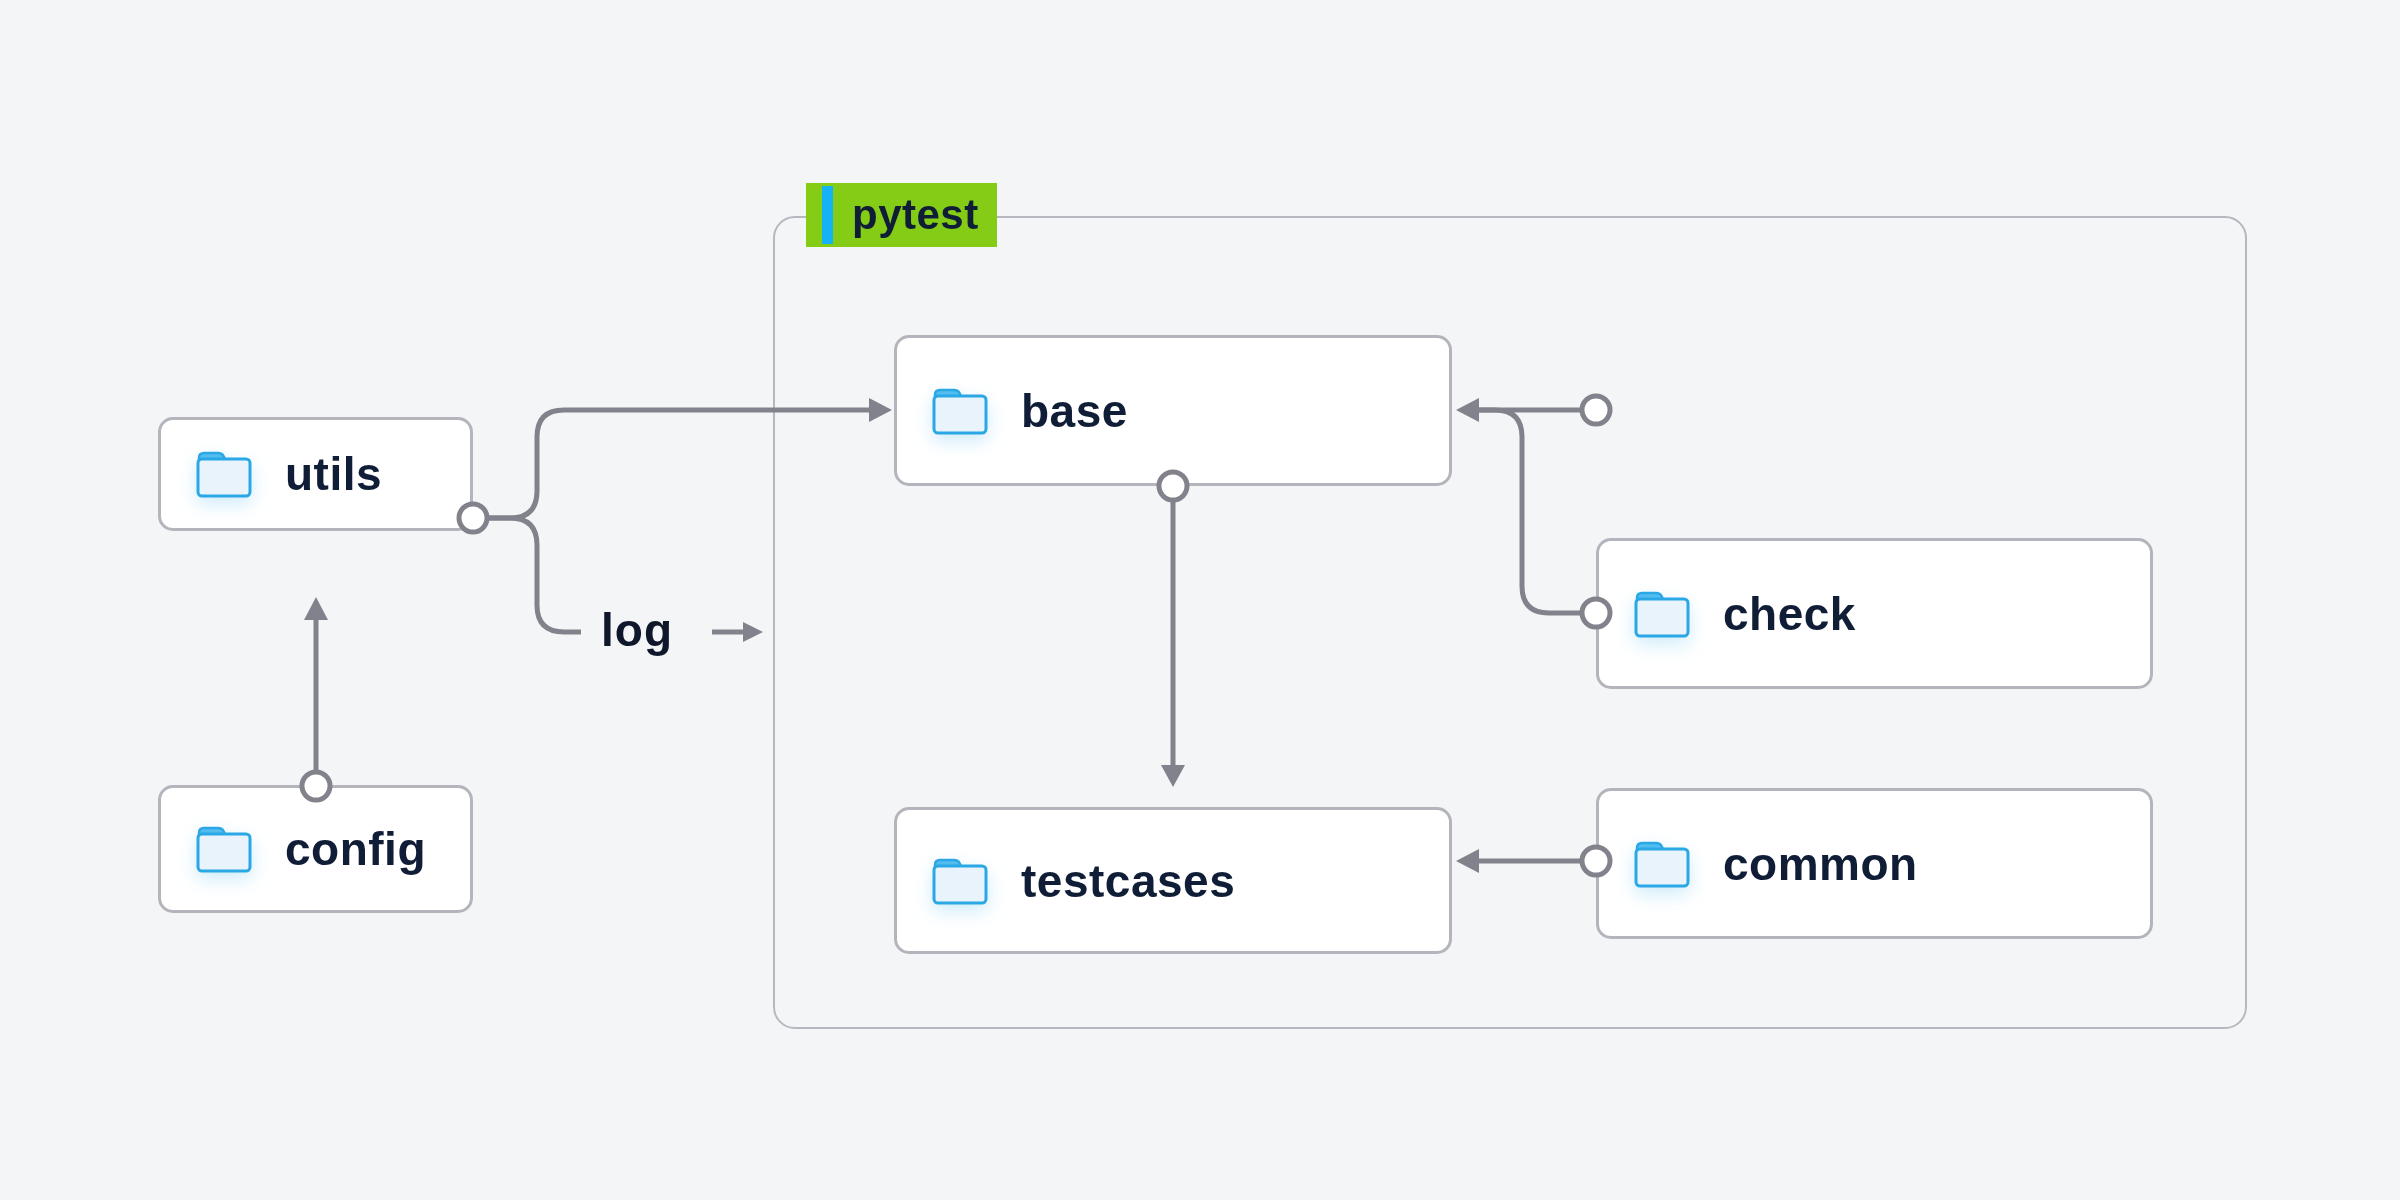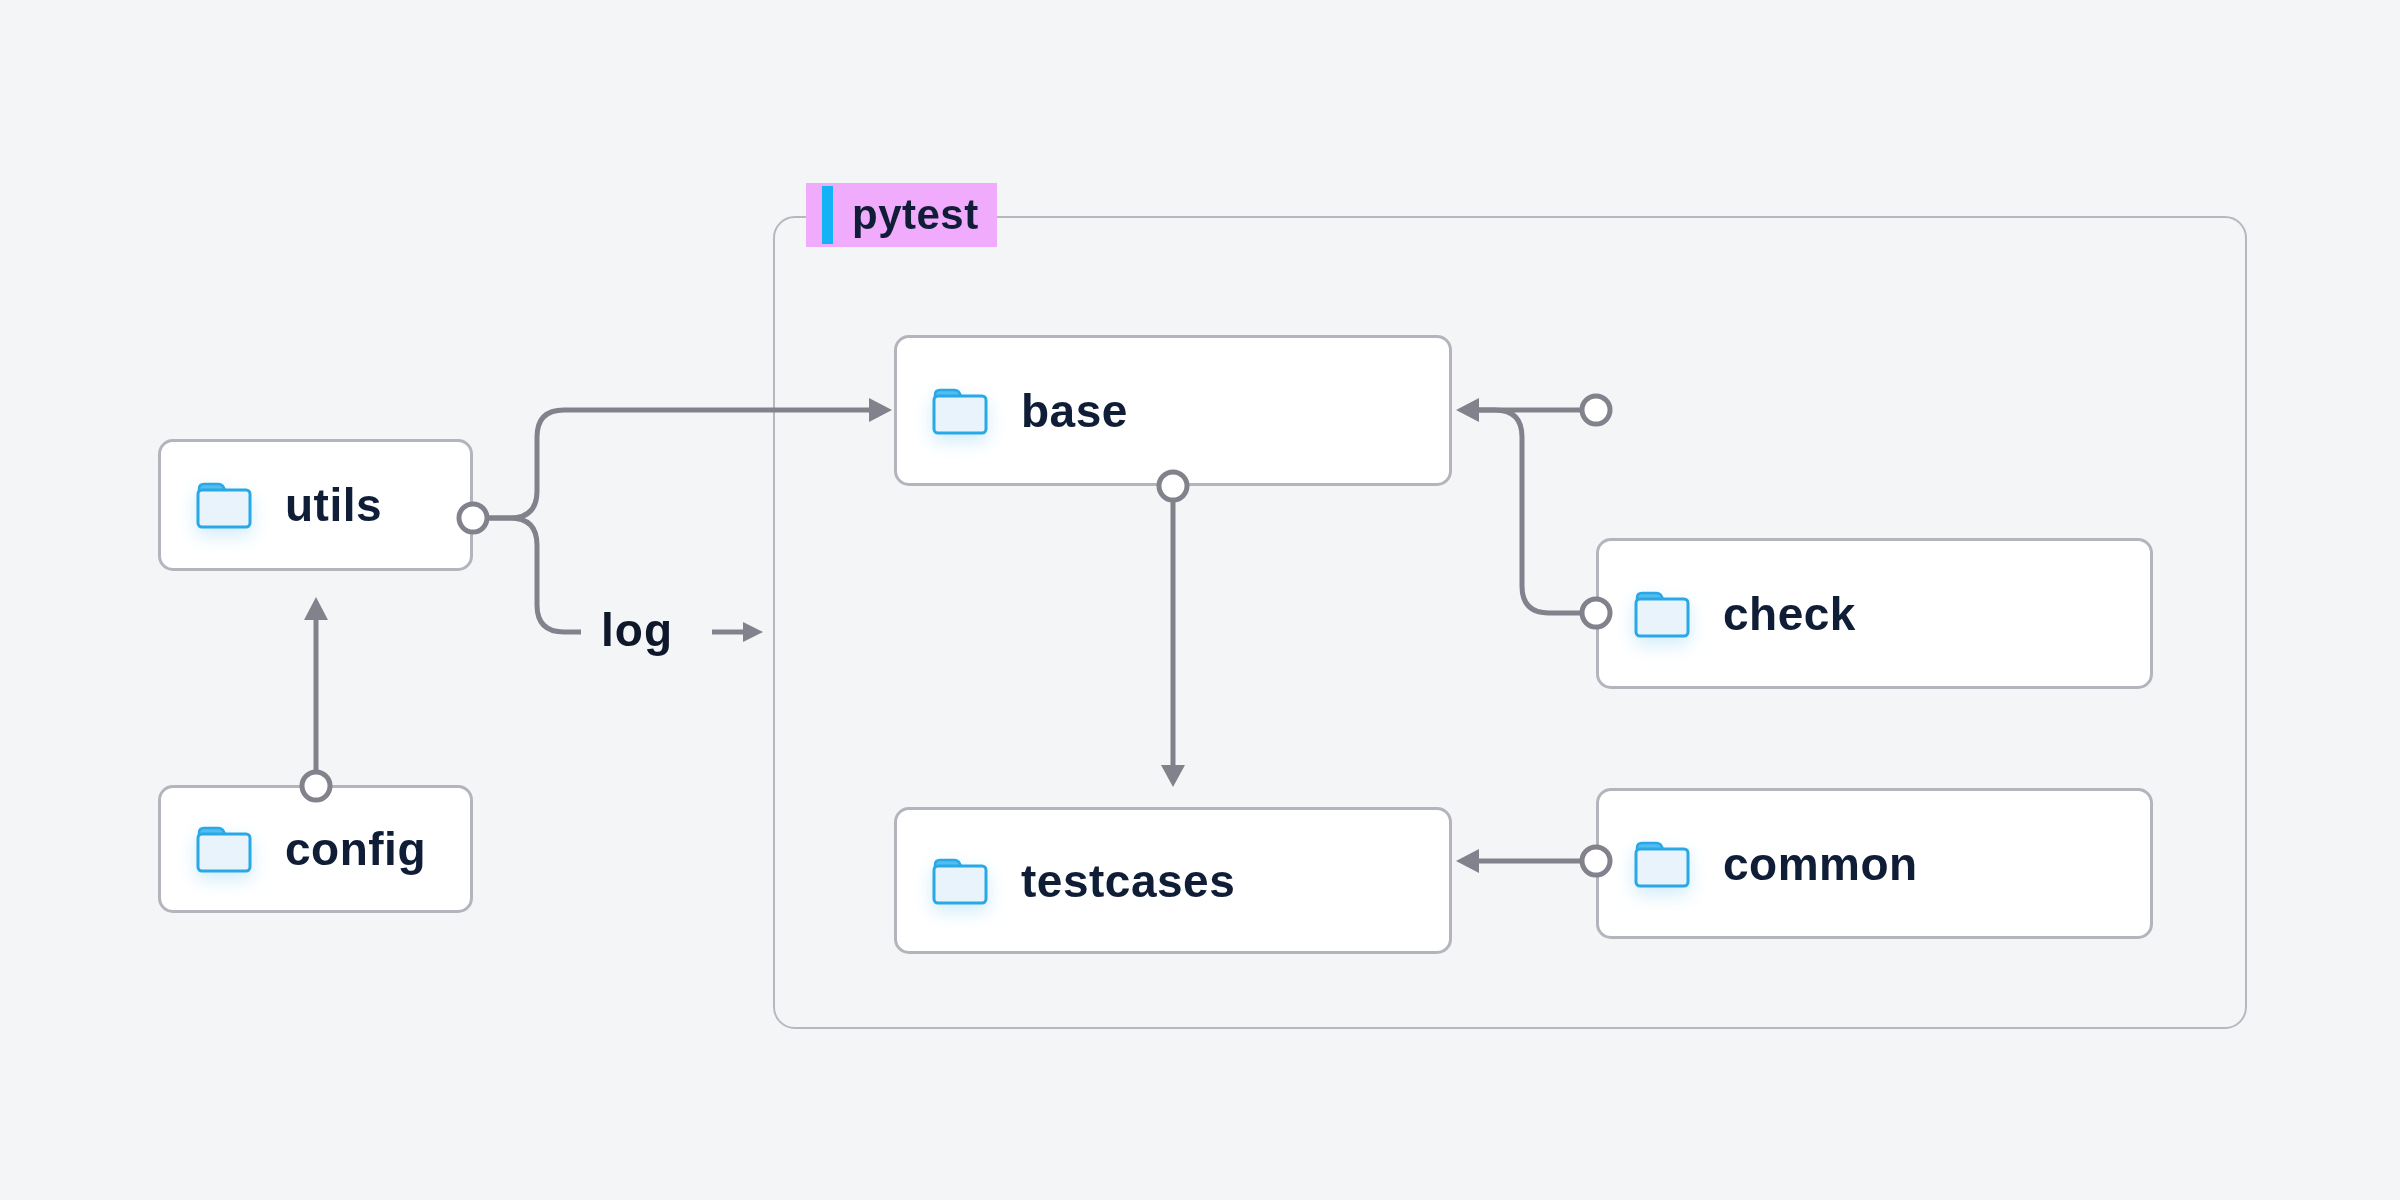--- a/index.html
+++ b/index.html
@@ -10,38 +10,38 @@
   }
   
   .group-box{
     position:absolute;left:773px;top:216px;width:1474px;height:813px;
     border:2.5px solid #b7b7bf;border-radius:22px;
     box-sizing:border-box;background:transparent;
   }
   .group-label{
     position:absolute;left:806px;top:183px;height:64px;
     display:flex;align-items:center;gap:19px;
-    background:#f0abfc;padding:0 18px 0 16px;z-index:3;
+    background:#84cc16;padding:0 18px 0 16px;z-index:3;
   }
   .accent-bar{width:11px;height:58px;background:#15b2f5;}
   .group-label span{
     font-size:42px;font-weight:700;color:#101d36;letter-spacing:0.5px;
   }
   
   .node{
     position:absolute;display:flex;align-items:center;
     gap:30px;padding-left:32px;box-sizing:border-box;
     background:#ffffff;border:3px solid #b4b4bd;border-radius:15px;
     z-index:2;
   }
   .node .label{
     font-size:46px;font-weight:700;color:#101d36;letter-spacing:0.5px;
   }
   .folder{filter:drop-shadow(0 7px 9px rgba(41,168,230,0.22));flex:0 0 auto;}
-  #node-utils    {left:158px; top:439px; width:315px;height:132px;}
+  #node-utils    {left:158px; top:417px; width:315px;height:114px;}
   #node-config   {left:158px; top:785px; width:315px;height:128px;}
   #node-base     {left:894px; top:335px; width:558px;height:151px;}
   #node-pymilvus {left:1596px;top:335px; width:557px;height:150px;}
   #node-check    {left:1596px;top:538px; width:557px;height:151px;}
   #node-testcases{left:894px; top:788px; width:558px;height:147px;margin-top:19px;}
   #node-common   {left:1596px;top:788px; width:557px;height:151px;}
   
   .edges{position:absolute;left:0;top:0;z-index:4;pointer-events:none;}
   .edge-line{stroke:#82828c;stroke-width:5;fill:none;}
   .edge-head{fill:#82828c;stroke:none;}

